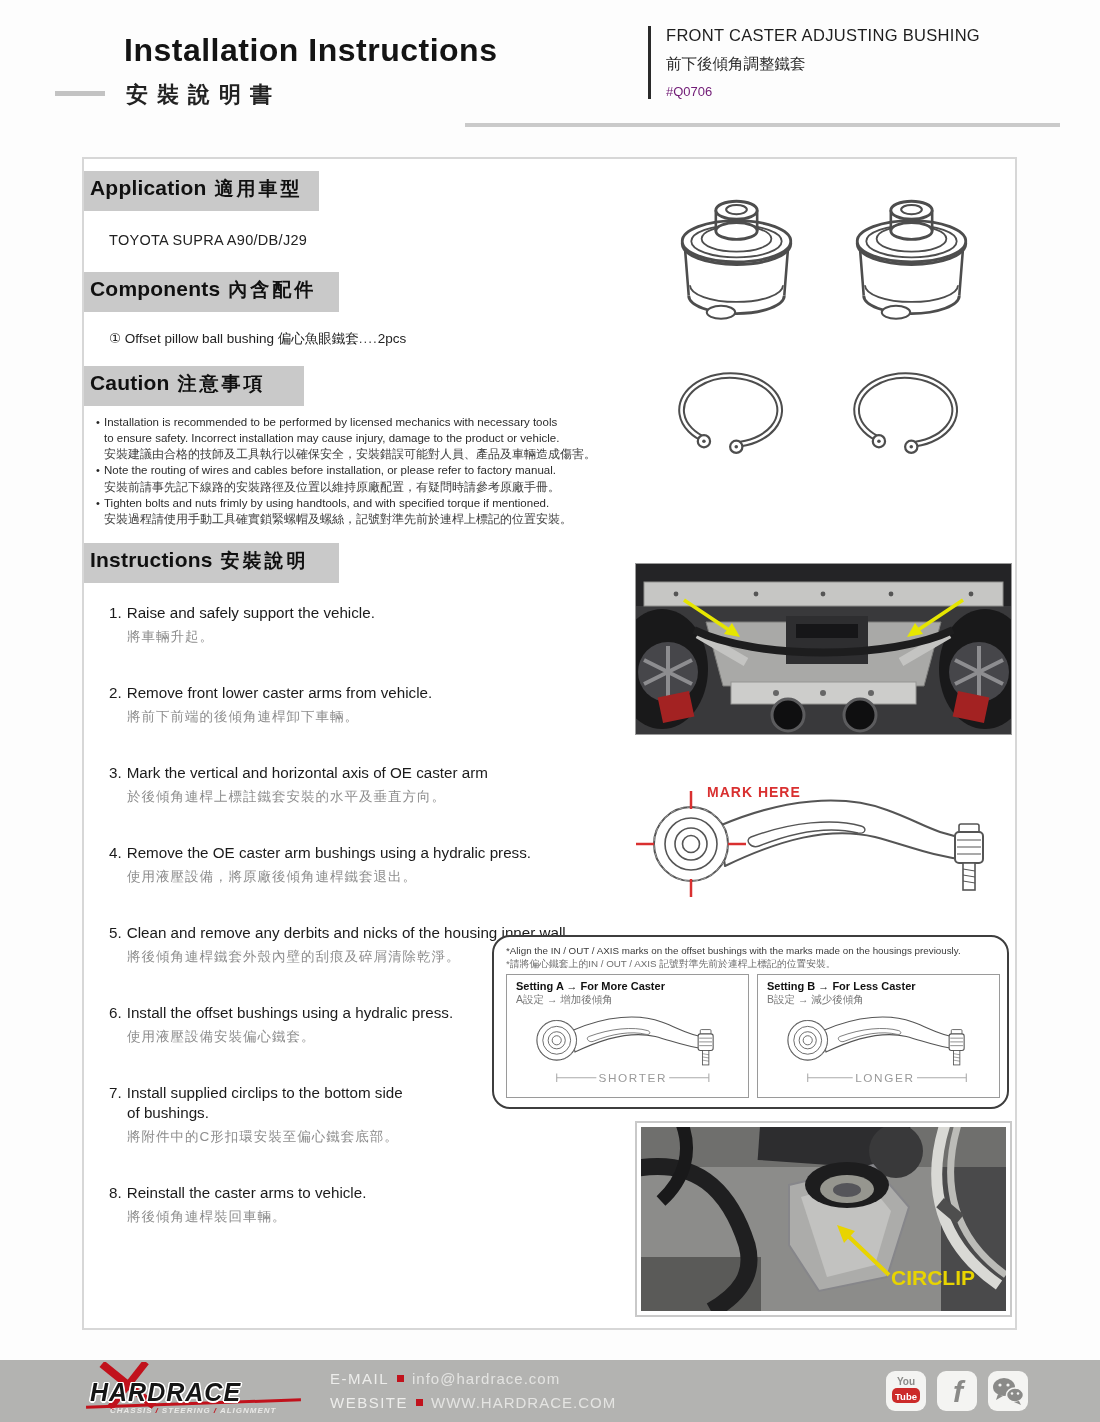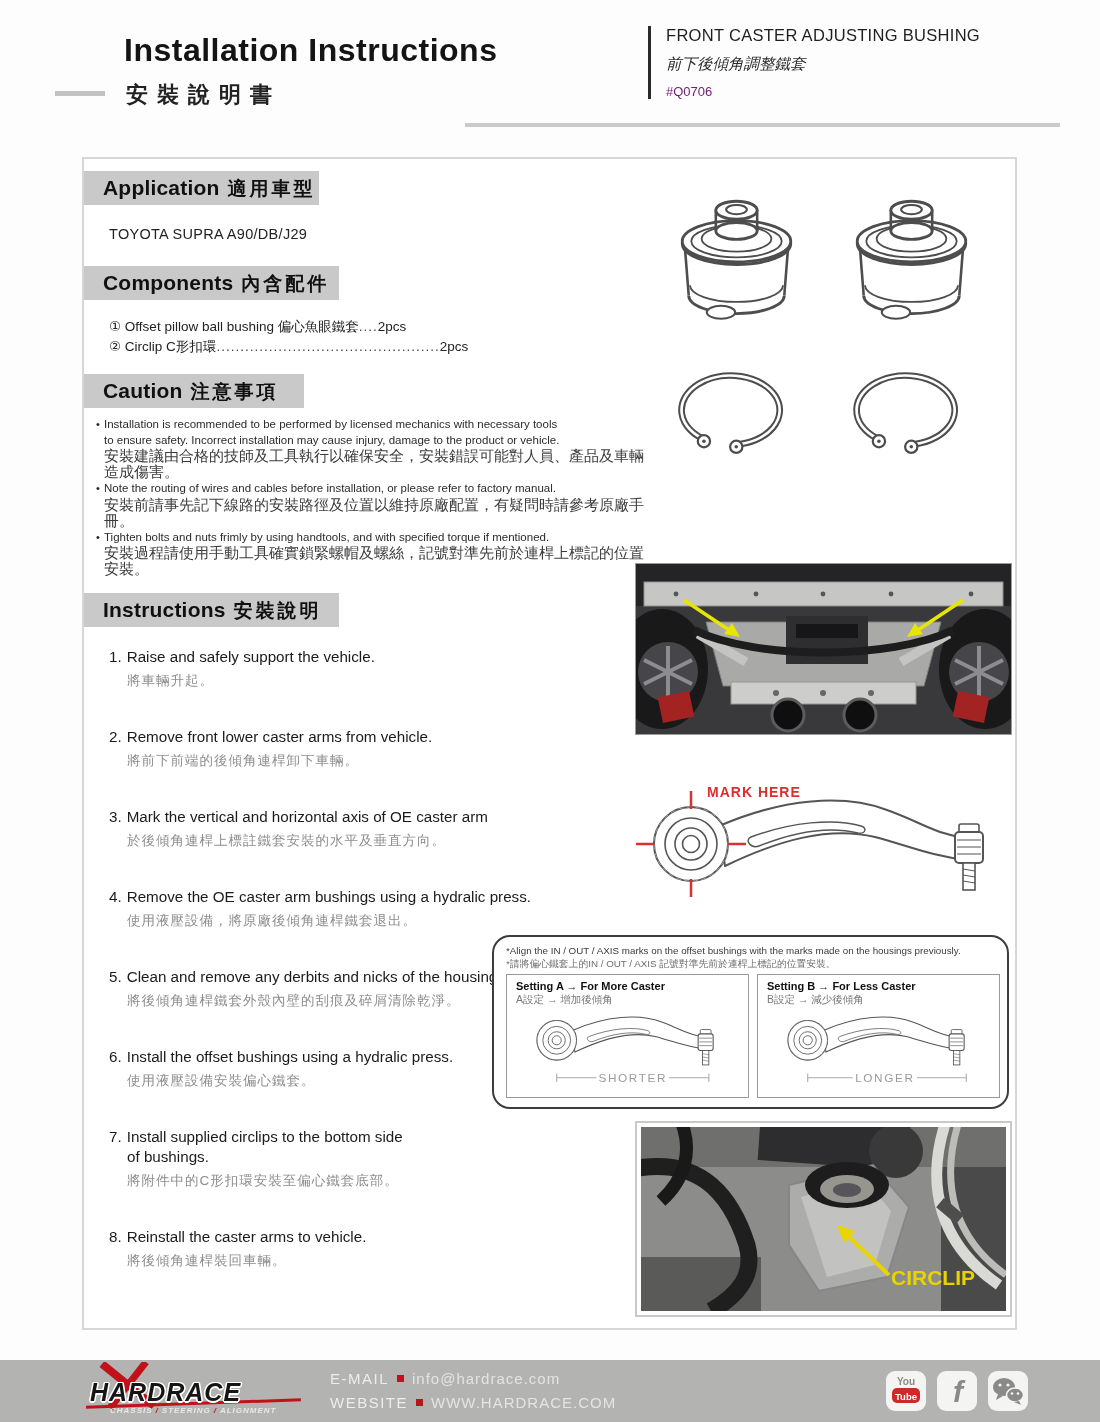--- a/index.html
+++ b/index.html
@@ -5,44 +5,44 @@
   * { margin:0; padding:0; box-sizing:border-box; }
   body { background:#888; font-family:"Liberation Sans","DejaVu Sans",sans-serif; }
   .page { position:relative; width:1100px; height:1422px; margin:0 auto; background:#fdfdfd; overflow:hidden; }
 
   
   .title-dash { position:absolute; left:55px; top:91px; width:50px; height:5px; background:#c3c3c3; }
   .title-en { position:absolute; left:124px; top:32px; font-size:32px; font-weight:bold; color:#141414; letter-spacing:0.5px; }
   .title-zh { position:absolute; left:126px; top:80px; font-size:22px; font-weight:bold; color:#222; letter-spacing:9px; }
   .header-right { position:absolute; left:648px; top:26px; border-left:3px solid #2a2a2a; padding-left:15px; }
   .hr-en { font-size:16.5px; color:#1e1e1e; letter-spacing:0.3px; margin-bottom:9px; }
-  .hr-zh { font-size:15.5px; color:#2a2a2a; margin-bottom:9px;font-style:italic; }
+  .hr-zh { font-size:15.5px; color:#2a2a2a; margin-bottom:9px; }
   .hr-code { font-size:13px; color:#701a75; }
   .header-rule { position:absolute; left:465px; top:123px; width:595px; height:4px; background:#cacaca; }
 
   
   .content-box { position:absolute; left:82px; top:157px; width:935px; height:1173px; border:2px solid #d7d7d7; background:#fff; }
   .left-col { position:absolute; left:0; top:0; width:560px; }
 
-  .sec-bar { background:#c9c9c9; height:34px; line-height:34px; padding-left:19px; color:#101010; white-space:nowrap; }
+  .sec-bar { background:#c9c9c9; height:40px; line-height:34px; padding-left:6px; color:#101010; white-space:nowrap; }
   .sec-bar .en { font-size:21px; font-weight:bold; letter-spacing:0.2px; }
   .sec-bar .zh { font-size:19px; font-weight:bold; margin-left:8px; letter-spacing:3px; }
 
   .vehicle { margin:21px 0 0 25px; font-size:14.5px; color:#222; letter-spacing:0.3px; }
 
   .comp-list { margin:17px 0 0 25px; }
   .comp-item { font-size:13.5px; color:#222; line-height:20px; }
   .comp-item .dots { color:#444; letter-spacing:1px; }
 
   .caution-list { margin:9px 0 0 12px; }
   .caution-item { display:flex; margin-top:1px; }
   .caution-item .bullet { font-size:11px; color:#222; line-height:15.5px; width:8px; }
   .caution-item .lines { flex:1; }
   .caution-en { font-size:11.5px; color:#2b2b2b; line-height:15.5px; }
-  .caution-zh { font-size:15px; color:#3c3c3c; line-height:16px; }
+  .caution-zh { font-size:12px; color:#3c3c3c; line-height:16px; }
 
   .steps { margin:20px 0 0 25px; }
   .step { margin-bottom:37px; }
   .step-en { font-size:15.2px; color:#1b1b1b; line-height:20px; }
   .step-en .num { margin-right:5px; }
   .step-en-cont { padding-left:18px; }
   .step-zh { font-size:13.5px; color:#8d8d8d; line-height:19px; padding-left:18px; margin-top:4px; letter-spacing:1px; }
 
   
   .fig { position:absolute; }
@@ -149,21 +149,20 @@
       <div class="sec-bar" style="width:235px; margin-top:12px;">
         <span class="en">Application</span><span class="zh">適用車型</span>
       </div>
       <div class="vehicle">TOYOTA SUPRA A90/DB/J29</div>
 
       <div class="sec-bar" style="width:255px; margin-top:24px;">
         <span class="en">Components</span><span class="zh">內含配件</span>
       </div>
       <div class="comp-list">
           <div class="comp-item"><span>① </span><span>Offset pillow ball bushing 偏心魚眼鐵套</span><span class="dots">....</span><span>2pcs</span></div>
-          <div class="comp-item"><span>② </span><span>Circlip C形扣環</span><span class="dots">...............................................</span><span>2pcs</span></div>
         </div>
 
       <div class="sec-bar" style="width:220px; margin-top:17px;">
         <span class="en">Caution</span><span class="zh">注意事項</span>
       </div>
       <div class="caution-list">
           <div class="caution-item">
             <span class="bullet">•</span>
             <div class="lines">
               <div class="caution-en">Installation is recommended to be performed by licensed mechanics with necessary tools</div>

